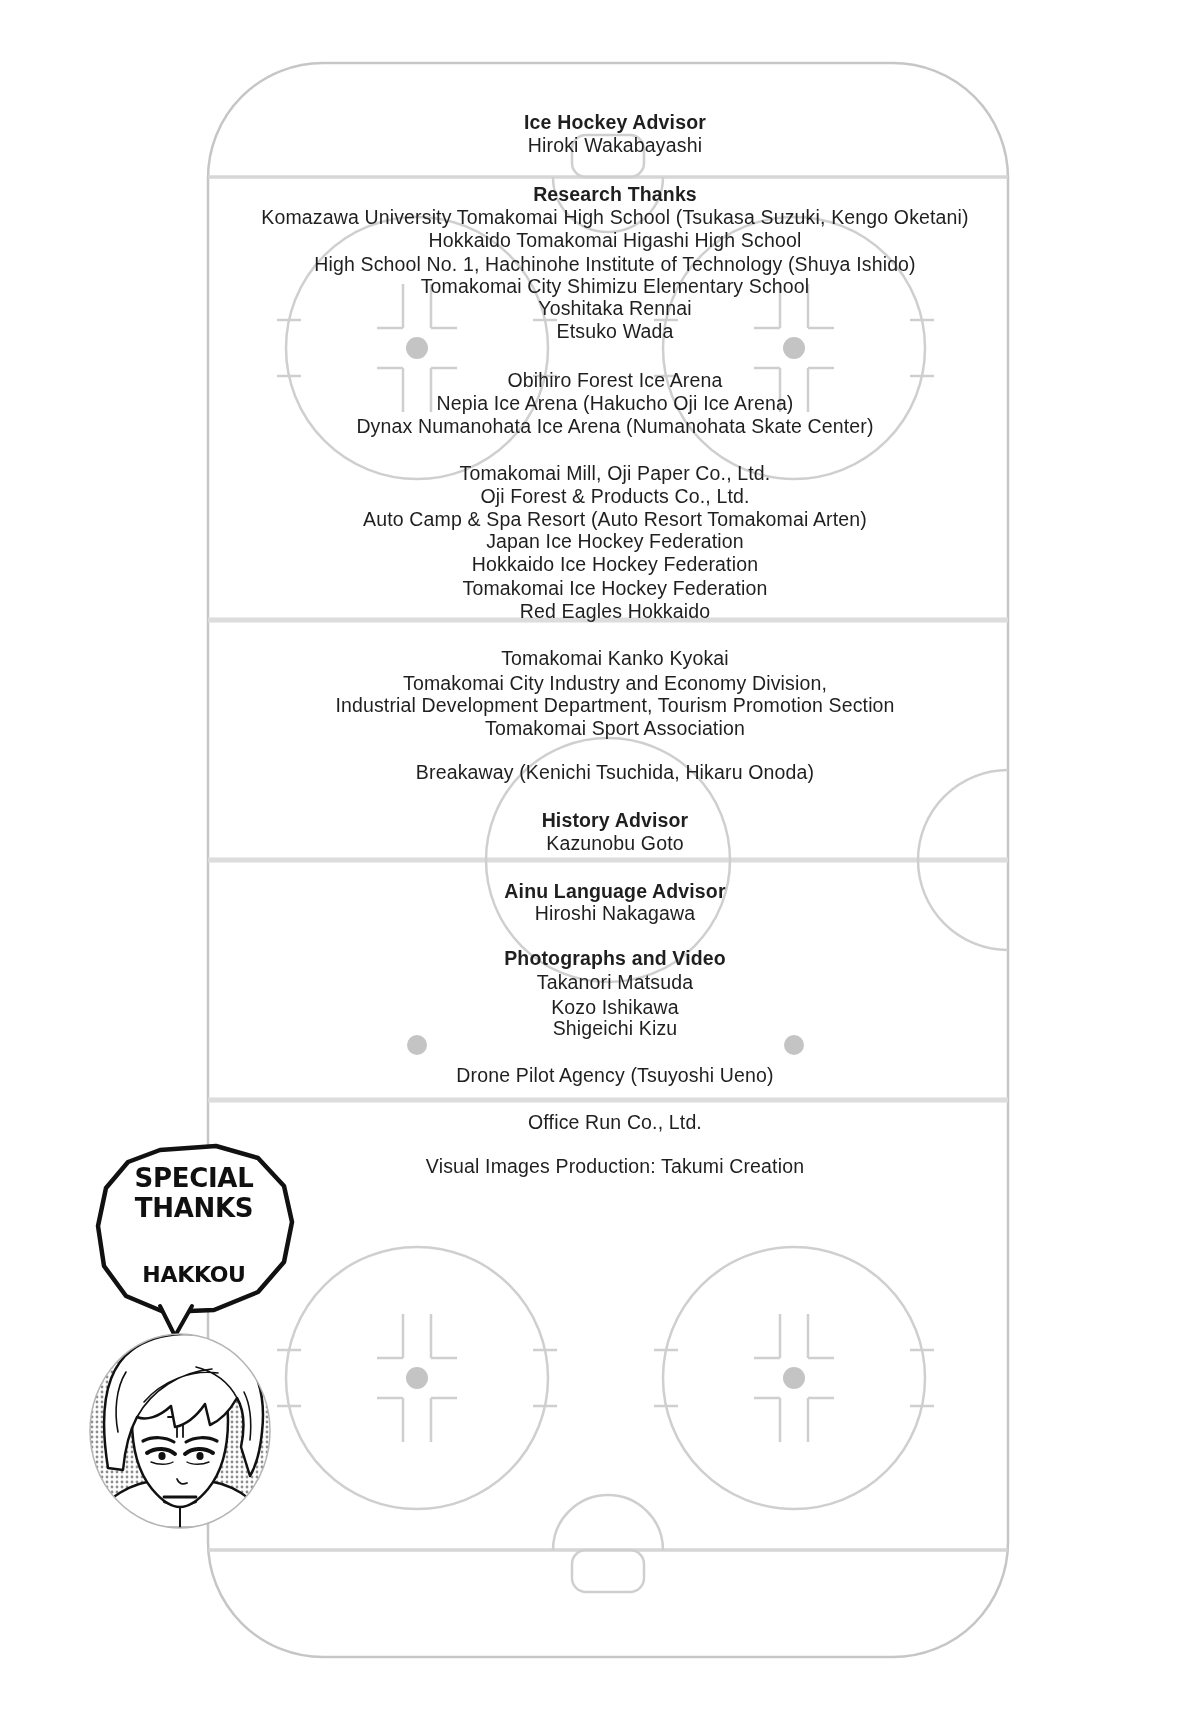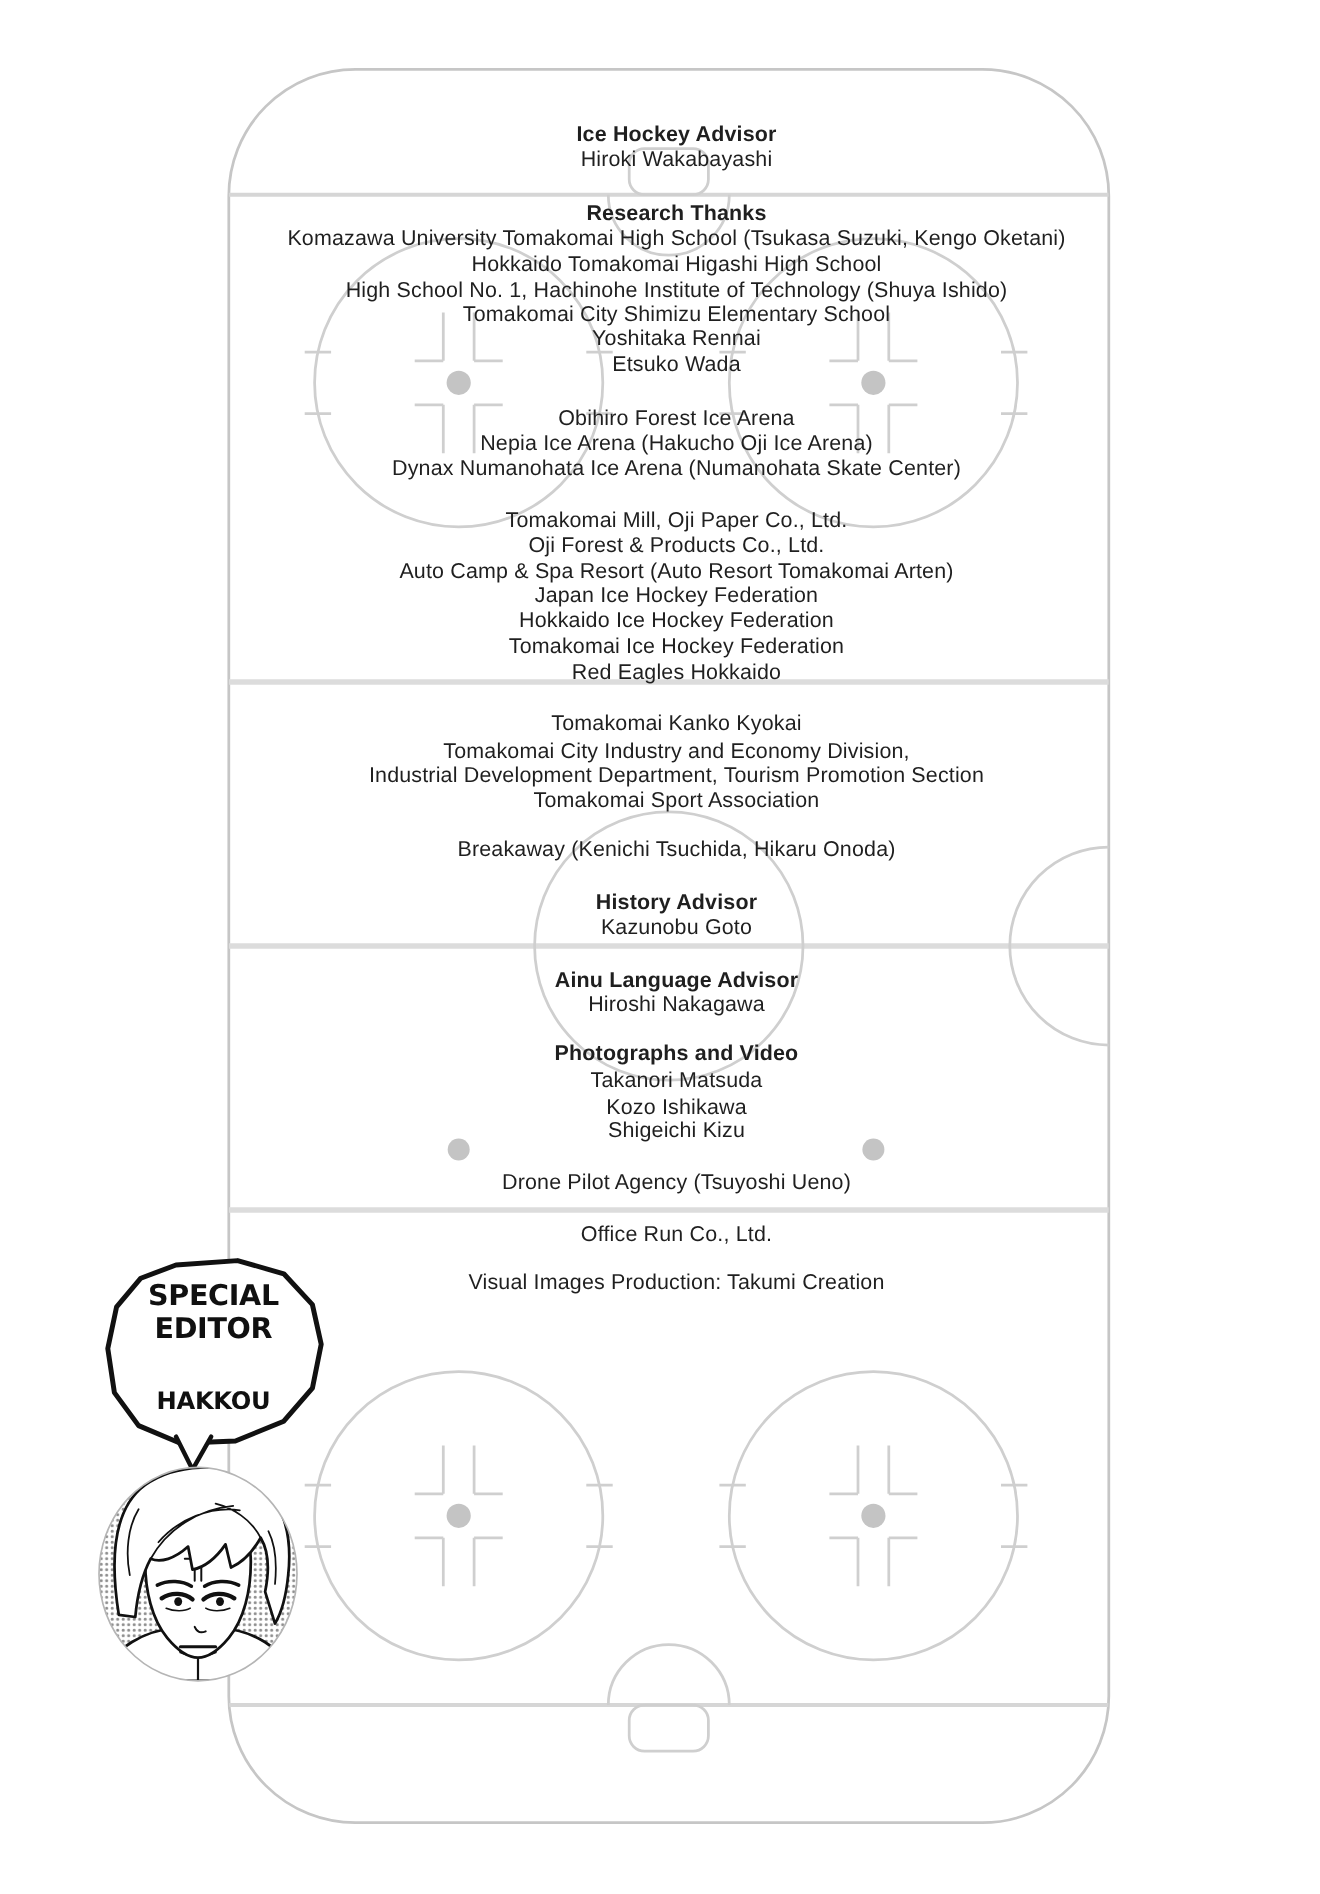--- a/index.html
+++ b/index.html
@@ -175,16 +175,16 @@
     <div class="line" style="top:971px">Takanori Matsuda</div>
     <div class="line" style="top:996px">Kozo Ishikawa</div>
     <div class="line" style="top:1017px">Shigeichi Kizu</div>
 
     <div class="line" style="top:1064px">Drone Pilot Agency (Tsuyoshi Ueno)</div>
     <div class="line" style="top:1111px">Office Run Co., Ltd.</div>
     <div class="line" style="top:1155px">Visual Images Production: Takumi Creation</div>
   </div>
 
   <div class="btxt big" style="top:1164px">SPECIAL</div>
-  <div class="btxt big" style="top:1194px">EDITOR</div>
+  <div class="btxt big" style="top:1194px">THANKS</div>
   <div class="btxt small" style="top:1262px">HAKKOU</div>
 
 </div>
 
 </body></html>

